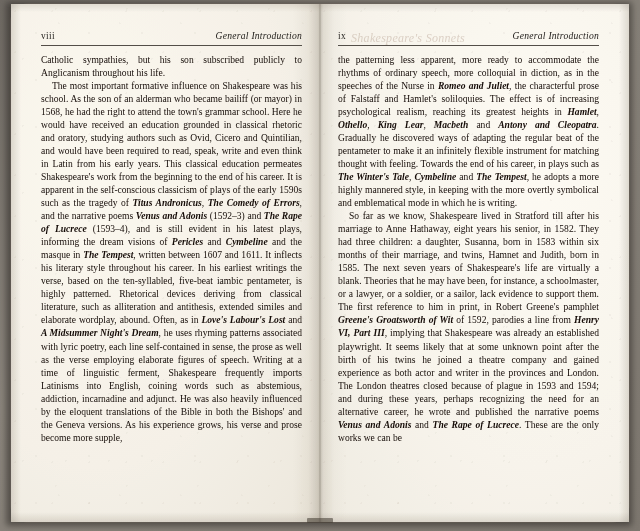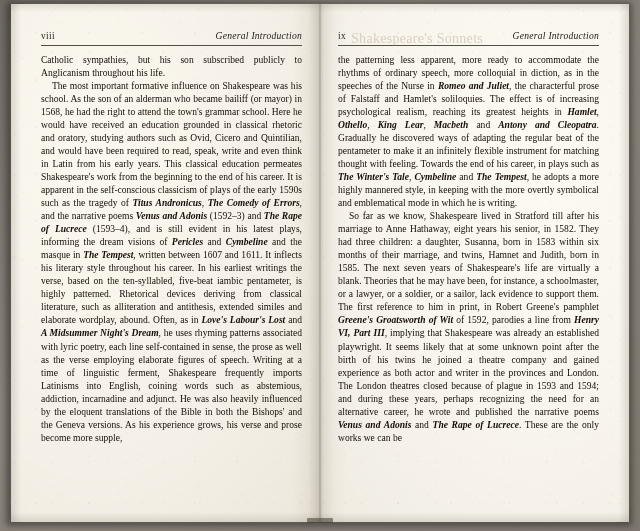--- a/index.html
+++ b/index.html
@@ -172,21 +172,22 @@
     font-style: italic;
     font-size: 9.6px;
     letter-spacing: 0.25px;
   }
 
   
   .bleed-through {
     position: absolute;
     left: 13px;
     top: 1px;
-    font-size: 14px;
+    font-size: 12px;
+    font-style: italic;
     color: rgba(150,120,100,0.30);
     filter: blur(0.7px);
     white-space: nowrap;
     user-select: none;
     letter-spacing: 0.3px;
   }
 
   
   .body-text {
     position: relative;

